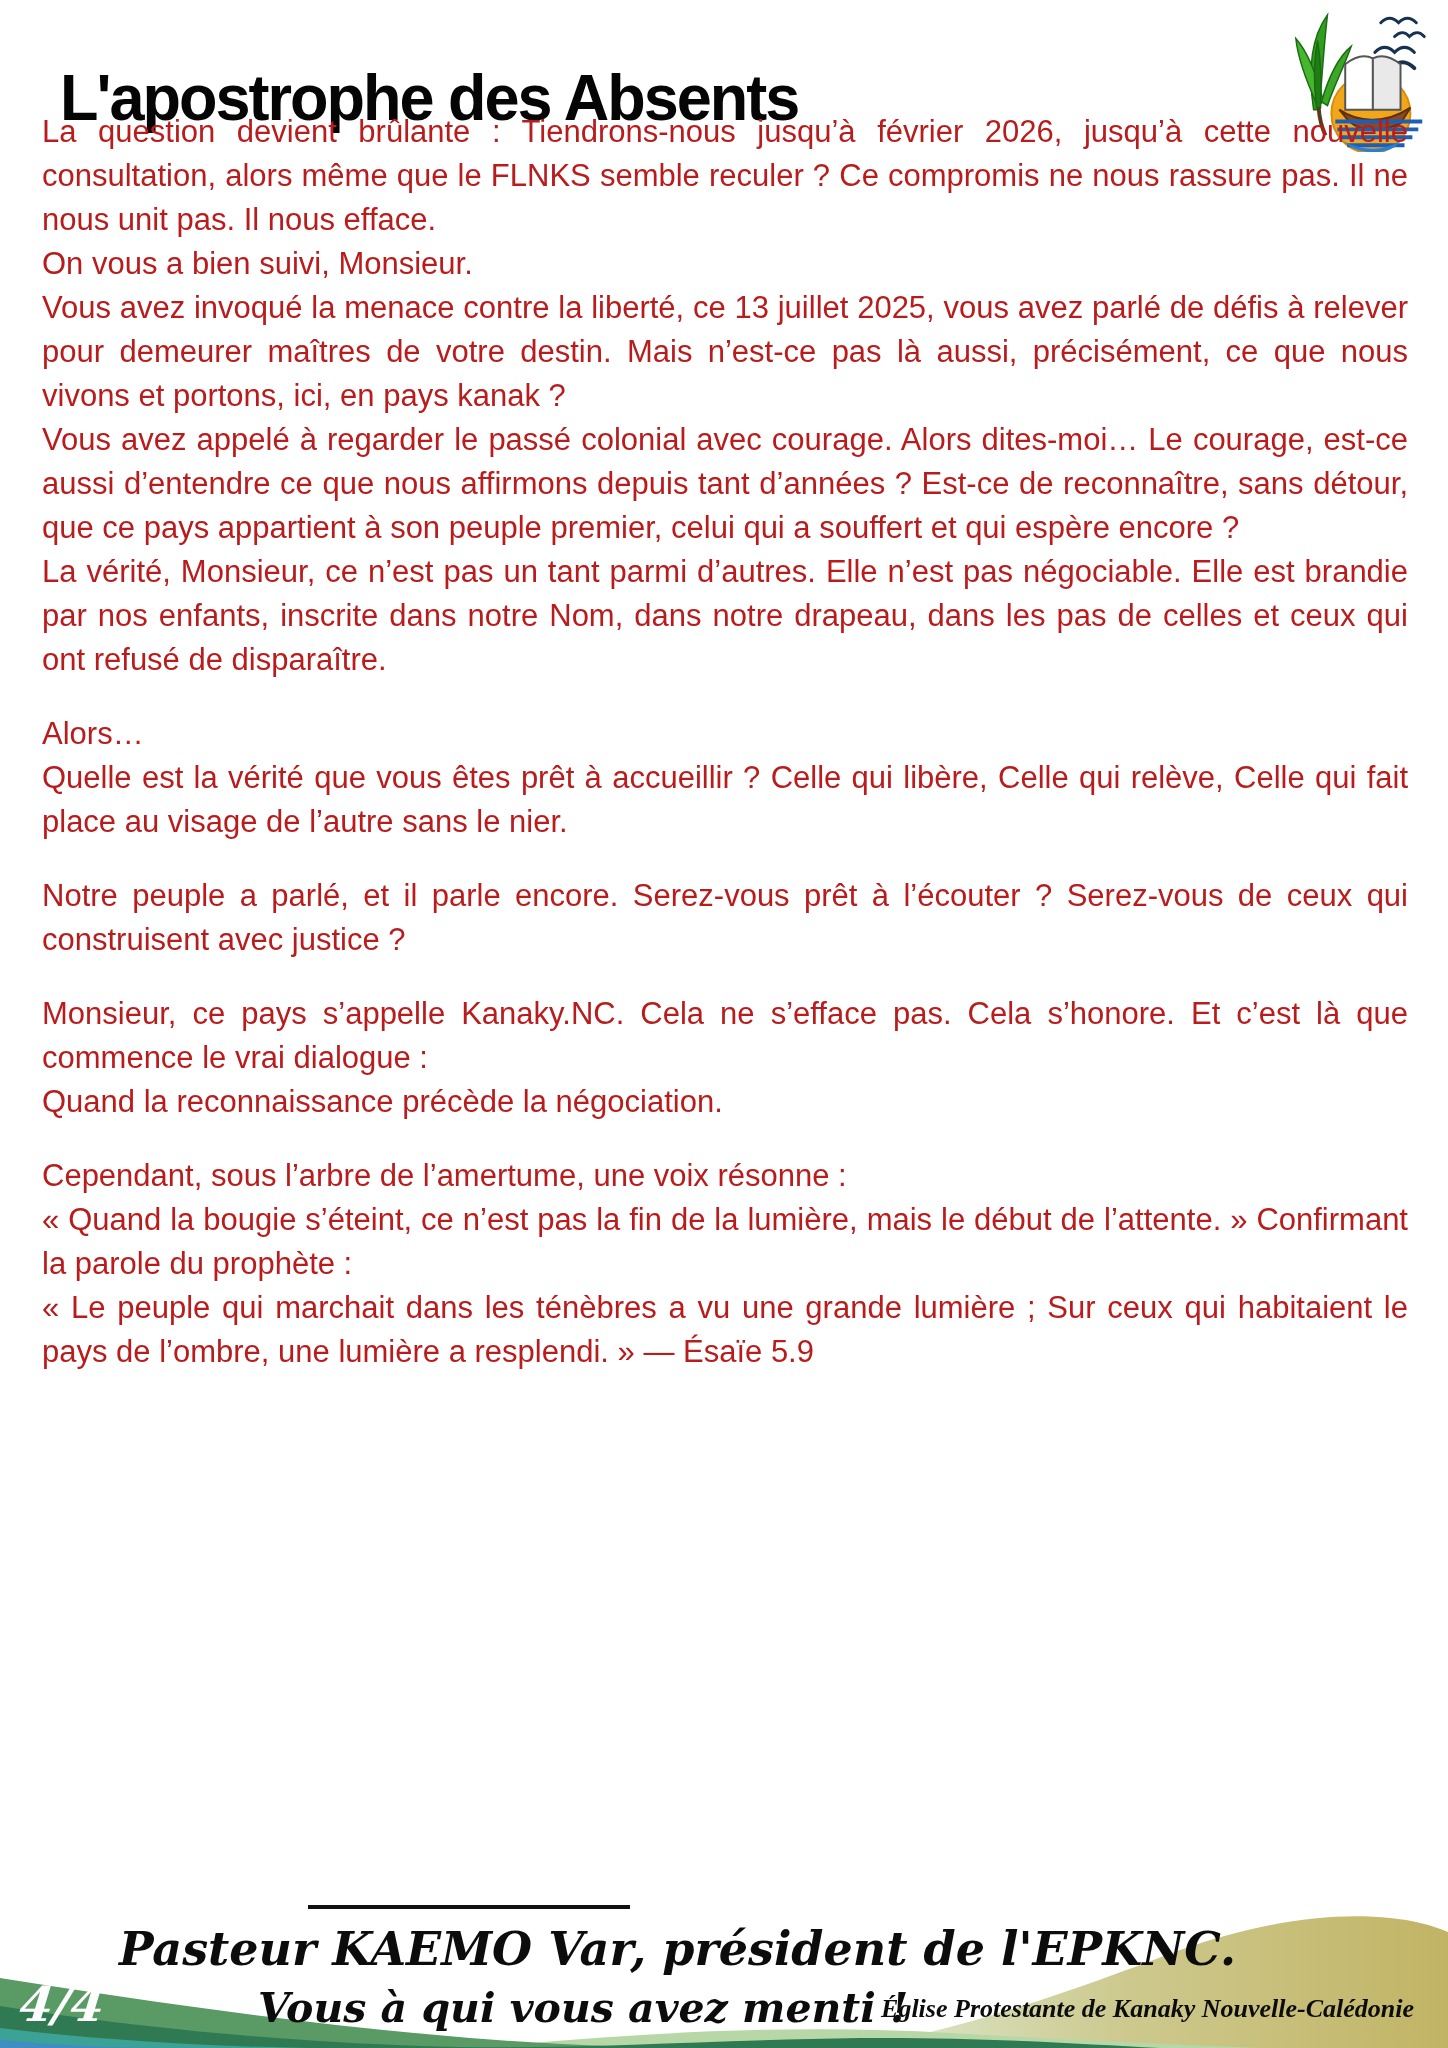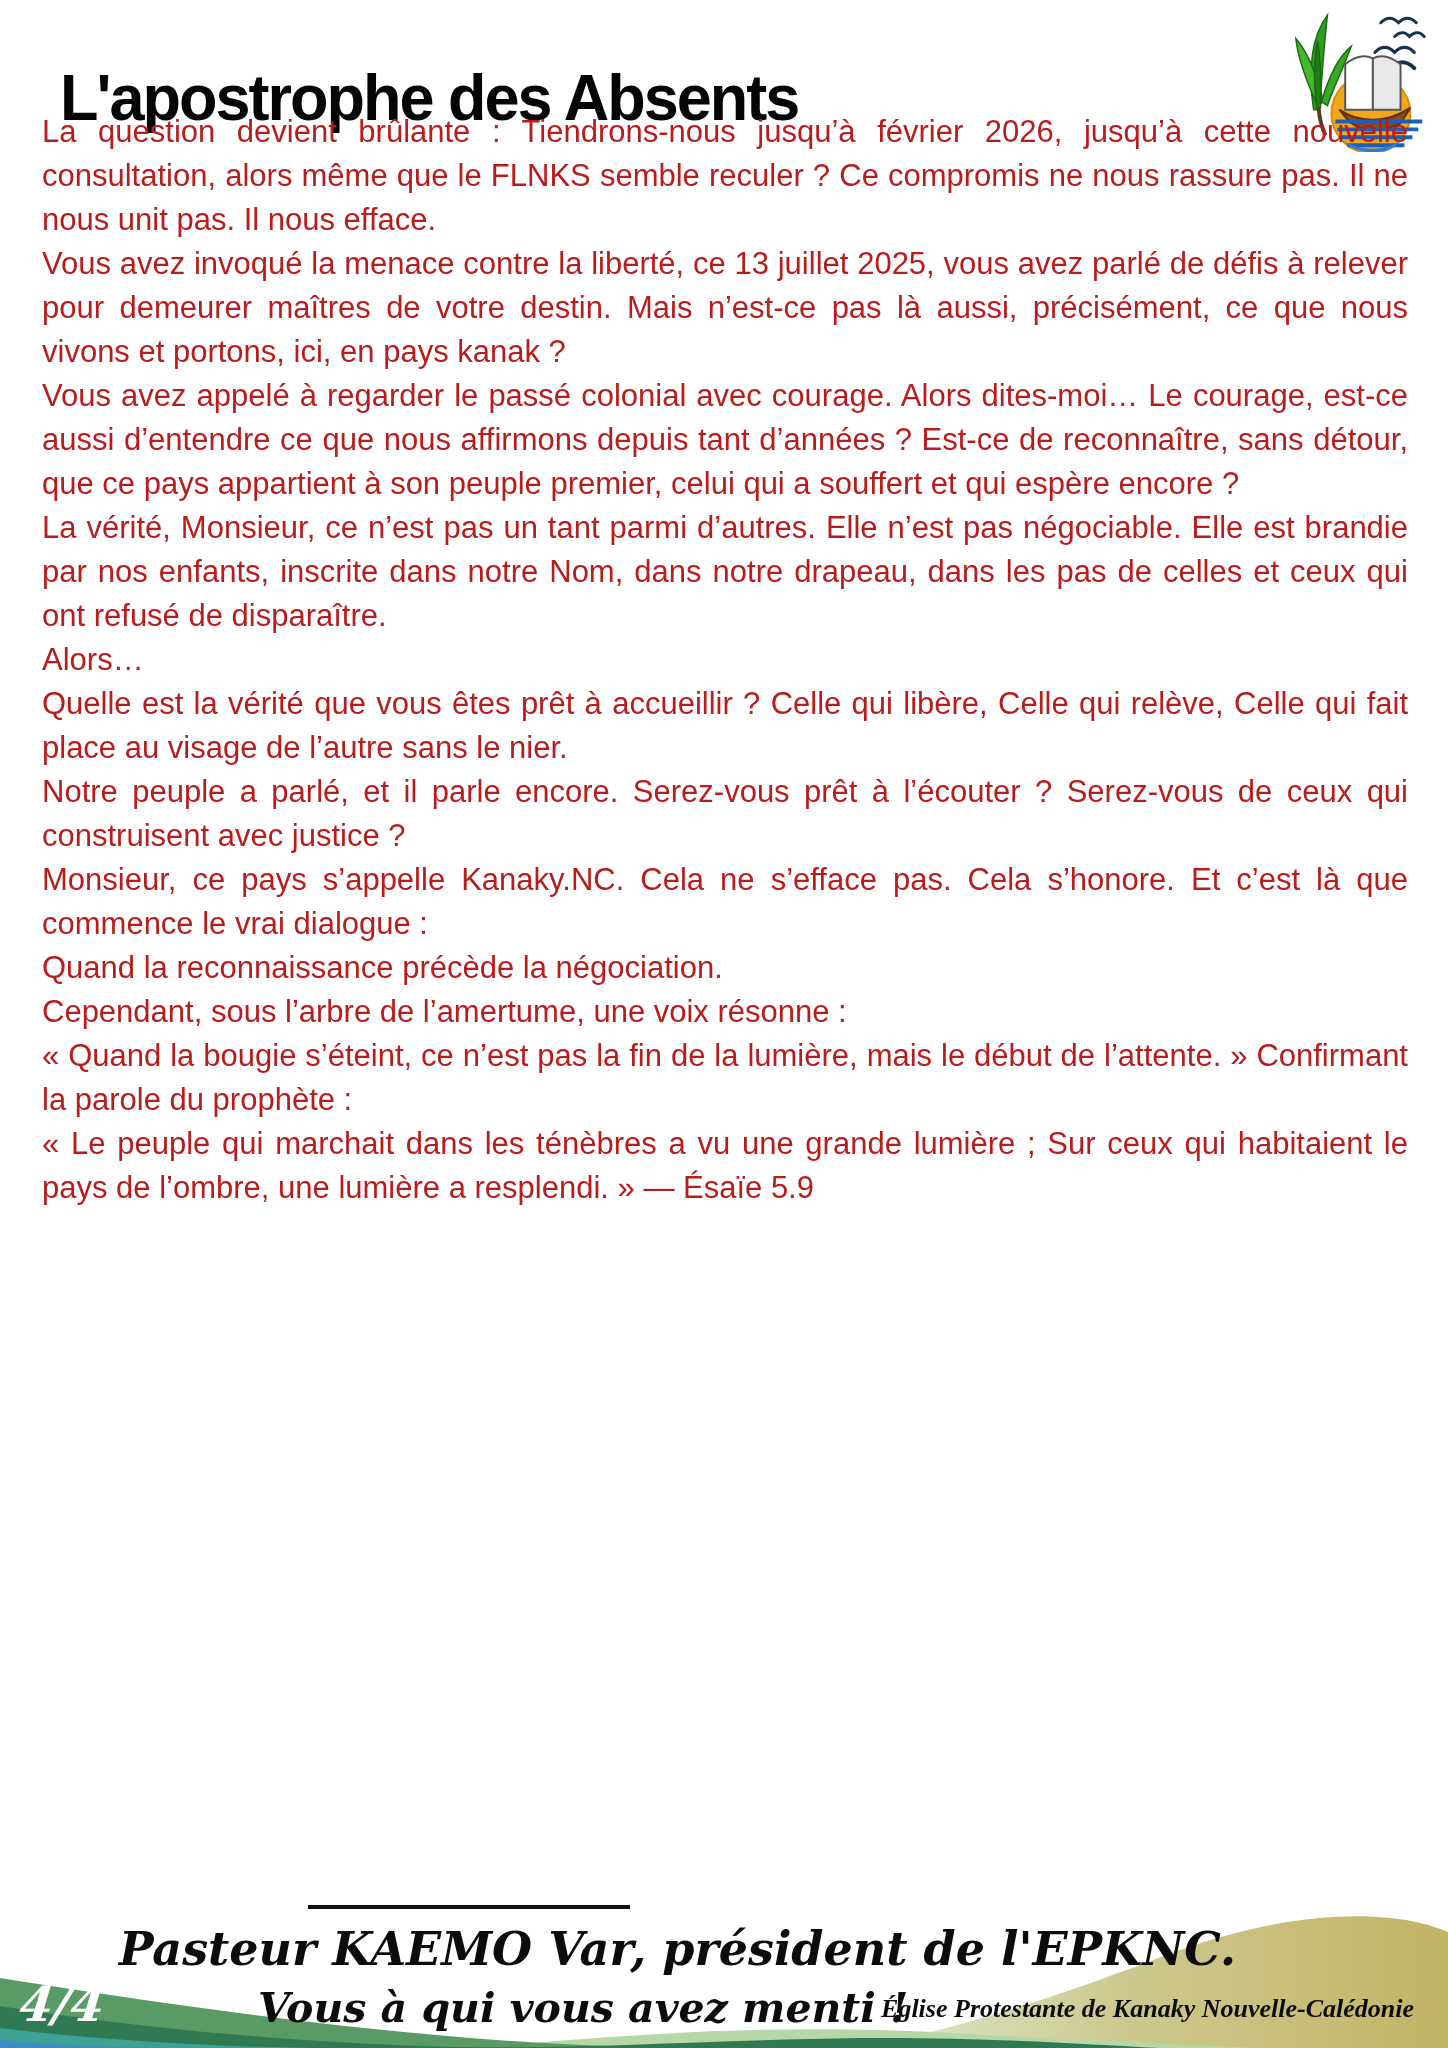--- a/index.html
+++ b/index.html
@@ -34,21 +34,21 @@
     position: absolute;
     left: 42px; right: 40px; top: 110px;
     color: #b91c1c;
   }
   .body-text p {
     margin: 0;
     font-size: 31px;
     line-height: 44px;
     text-align: justify;
   }
-  .body-text p.gap { }
+  .body-text p.gap { margin-top: 30px; }
 
   
   .divider {
     position: absolute;
     left: 308px; top: 1905px;
     width: 322px; height: 4px;
     background: #111;
   }
   .script {
     font-family: "DejaVu Serif", serif;
@@ -132,20 +132,21 @@
     <path d="M58 128 H130"></path>
     <path d="M64 136 H122"></path>
   </g>
   <path d="M60 132 C80 142 100 142 118 132 L112 138 C96 146 80 144 68 138 Z" fill="#2a7fd4"></path>
 </svg>
 
 <main class="body-text">
 
     <p>La question devient brûlante : Tiendrons-nous jusqu’à février 2026, jusqu’à cette nouvelle consultation, alors même que le FLNKS semble reculer ? Ce compromis ne nous rassure pas. Il ne nous unit pas. Il nous efface.</p>
 
+    <p>On vous a bien suivi, Monsieur.</p>
 
     <p>Vous avez invoqué la menace contre la liberté, ce 13 juillet 2025, vous avez parlé de défis à relever pour demeurer maîtres de votre destin. Mais n’est-ce pas là aussi, précisément, ce que nous vivons et portons, ici, en pays kanak ?</p>
 
     <p>Vous avez appelé à regarder le passé colonial avec courage. Alors dites-moi… Le courage, est-ce aussi d’entendre ce que nous affirmons depuis tant d’années ? Est-ce de reconnaître, sans détour, que ce pays appartient à son peuple premier, celui qui a souffert et qui espère encore ?</p>
 
     <p>La vérité, Monsieur, ce n’est pas un tant parmi d’autres. Elle n’est pas négociable. Elle est brandie par nos enfants, inscrite dans notre Nom, dans notre drapeau, dans les pas de celles et ceux qui ont refusé de disparaître.</p>
 
     <p class="gap">Alors…</p>
 
     <p>Quelle est la vérité que vous êtes prêt à accueillir ? Celle qui libère, Celle qui relève, Celle qui fait place au visage de l’autre sans le nier.</p>

